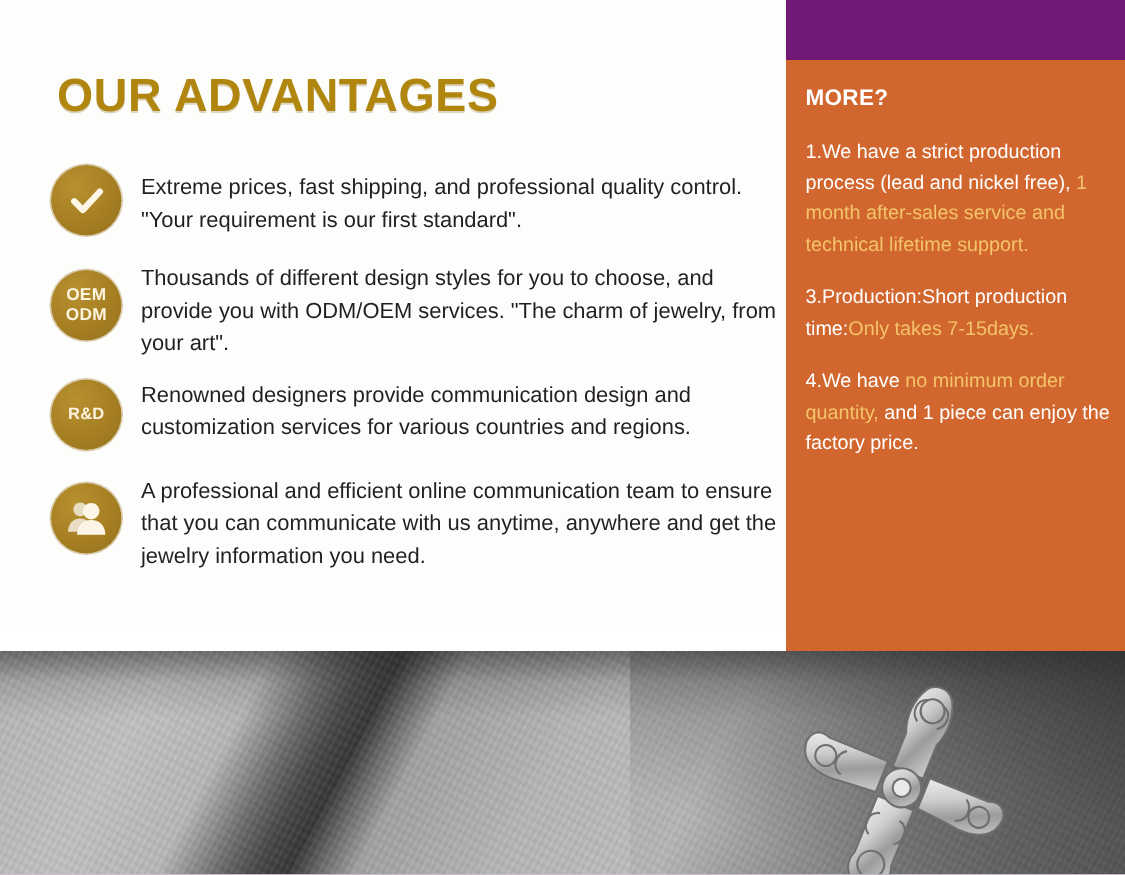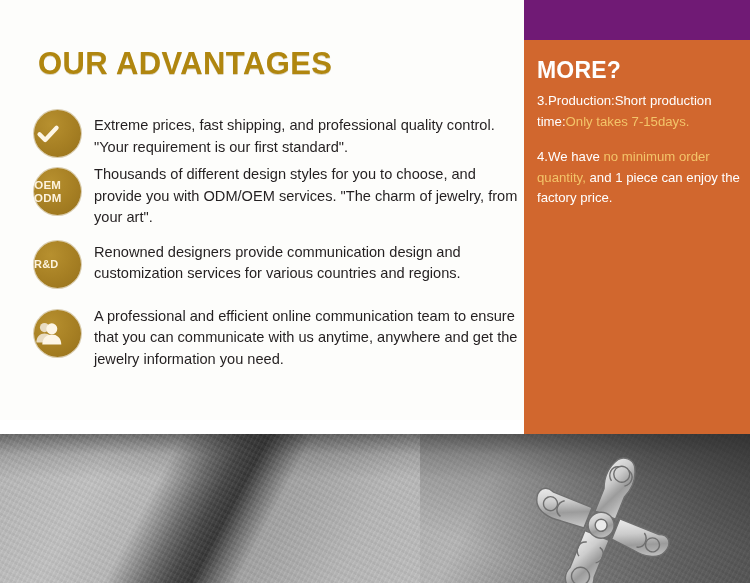--- a/index.html
+++ b/index.html
@@ -58,21 +58,21 @@
   }
 
   .adv-icon {
     flex: 0 0 auto;
     width: 47px;
     height: 47px;
     border-radius: 50%;
     background: radial-gradient(circle at 35% 30%, #b7902f 0%, #a67f23 55%, #96711c 100%);
     display: flex;
     align-items: center;
-    justify-content: flex-start;
+    justify-content: center;
     color: #fdf6e6;
     box-shadow: 0 0 0 1px rgba(150,113,28,0.35);
   }
   .adv-icon svg { display: block; }
 
   .adv-icon .icon-text {
     font-size: 11.5px;
     font-weight: bold;
     line-height: 12.5px;
     text-align: center;
@@ -86,21 +86,21 @@
   .adv-text {
     flex: 1 1 auto;
     padding-left: 13px;
     padding-top: 2px;
     font-size: 14.6px;
     line-height: 21.5px;
     color: #231f20;
   }
 
   
-  .adv-row.r1 { margin-bottom: 4px; }
+  .adv-row.r1 { margin-bottom: 16px; }
   .adv-row.r1 .adv-text { padding-top: 5px; }
   .adv-row.r2 { margin-bottom: 10px; }
   .adv-row.r2 .adv-icon { margin-top: 6px; }
   .adv-row.r3 { margin-bottom: 16px; }
   .adv-row.r3 .adv-icon { margin-top: 2px; }
   .adv-row.r3 .adv-text { padding-top: 3px; }
   .adv-row.r4 .adv-icon { margin-top: 6px; }
 
   
   .more-panel {
@@ -110,21 +110,21 @@
     width: 226px;
     height: 397px;
     background: #d1672e;
     overflow: hidden;
   }
 
   .more-title {
     position: absolute;
     left: 13px;
     top: 17px;
-    font-size: 23px;
+    font-size: 15px;
     font-weight: bold;
     color: #ffffff;
     letter-spacing: 0.2px;
   }
 
   .more-list {
     position: absolute;
     left: 13px;
     top: 51px;
     right: 8px;
@@ -254,20 +254,23 @@
     </div>
   </div>
 
   <div class="white-gap"></div>
 
   <div class="more-panel">
     <div class="more-title">MORE?</div>
 
     <div class="more-list">
 
+      <div class="more-item">
+        <span>1.</span><span>We have a strict production process (lead and nickel free), </span><span class="hl">1 month after-sales service and technical lifetime support.</span><span></span>
+      </div>
 
 
       <div class="more-item">
         <span>3.</span><span>Production:Short production time:</span><span class="hl">Only takes 7-15days.</span><span></span>
       </div>
 
       <div class="more-item">
         <span>4.</span><span>We have </span><span class="hl">no minimum order quantity,</span><span> and 1 piece can enjoy the factory price.</span>
       </div>
 

